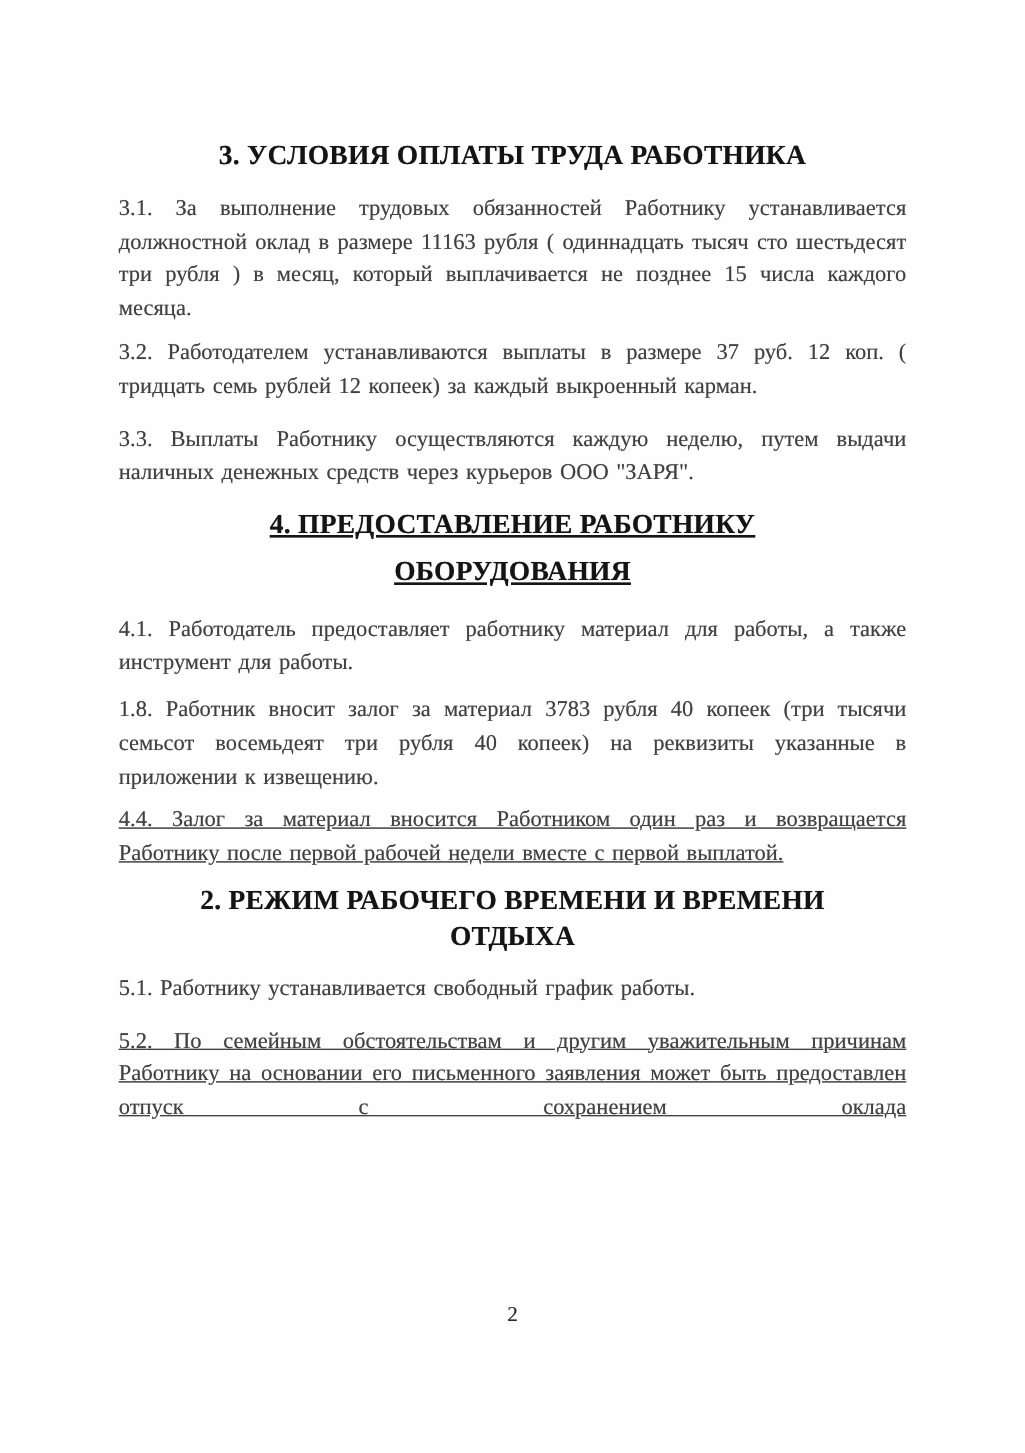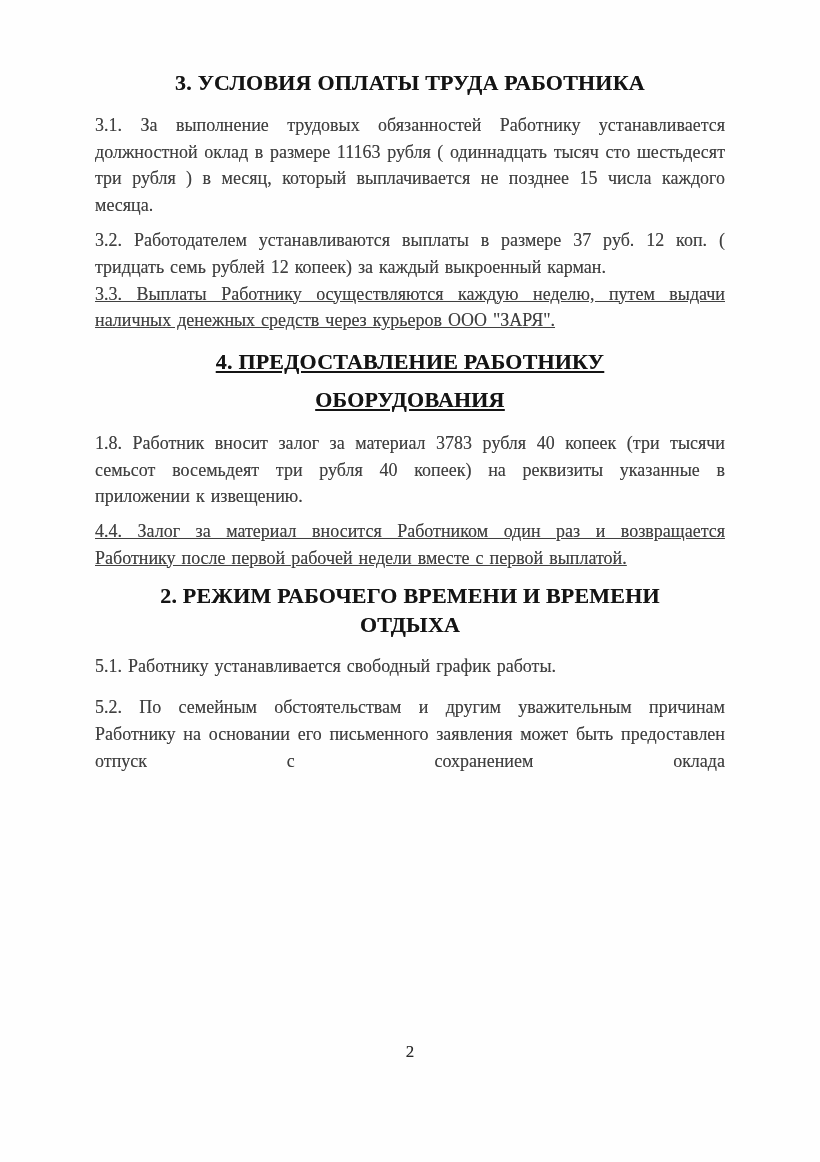--- a/index.html
+++ b/index.html
@@ -14,21 +14,21 @@
     width: 820px;
     height: 1162px;
     background: #fefefe;
     overflow: hidden;
   }
   .content {
     position: absolute;
     left: 95px;
     top: 0;
     width: 630px;
-    padding-top: 68px;
+    padding-top: 109px;
     box-sizing: content-box;
   }
   .heading {
     font-size: 22px;
     line-height: 30px;
     font-weight: bold;
     text-align: center;
     color: #141414;
     margin: 0;
     white-space: pre-line;
@@ -41,27 +41,27 @@
     font-size: 18px;
     line-height: 26.6px;
     text-align: justify;
     color: #404040;
     margin: 0;
     word-spacing: 1.5px;
     text-shadow: 0 0 0.6px rgba(30,30,30,0.45);
   }
   .p-3-1 { margin-top: 14px; }
   .p-3-2 { margin-top: 9px; font-family: Liberation Serif, serif; }
-  .p-3-3 { margin-top: 0; text-decoration: underline; }
+  .p-3-3 { margin-top: 16px; }
   .p-4-1 { margin-top: 14px; }
   .p-4-2 { margin-top: 13px; }
   .p-4-3 { margin-top: 11.5px; }
   .p-4-4 { margin-top: 8px; text-decoration: underline; }
   .p-5-1 { margin-top: 14px; }
-  .p-5-2 { margin-top: 14.5px; text-align-last: justify; }
+  .p-5-2 { margin-top: 14.5px; text-align-last: justify; text-decoration: underline; }
   .page-number {
     position: absolute;
     top: 1042px;
     left: 0;
     width: 820px;
     text-align: center;
     font-size: 17px;
     color: #2a2a2a;
     text-shadow: 0 0 0.6px rgba(30,30,30,0.45);
   }
@@ -75,20 +75,21 @@
     <section>
       <h2 class="heading h3">3. УСЛОВИЯ ОПЛАТЫ ТРУДА РАБОТНИКА</h2>
       <p class="para p-3-1">3.1. За выполнение трудовых обязанностей Работнику устанавливается должностной оклад в размере 11163 рубля ( одиннадцать тысяч сто шестьдесят три рубля ) в месяц, который выплачивается не позднее 15 числа каждого месяца.</p>
       <p class="para p-3-2">3.2. Работодателем устанавливаются выплаты в размере 37 руб. 12 коп. ( тридцать семь рублей 12 копеек) за каждый выкроенный карман.</p>
       <p class="para p-3-3">3.3. Выплаты Работнику осуществляются каждую неделю, путем выдачи наличных денежных средств через курьеров ООО "ЗАРЯ".</p>
     </section>
 
     <section>
       <h2 class="heading h4">4. ПРЕДОСТАВЛЕНИЕ РАБОТНИКУ
 ОБОРУДОВАНИЯ</h2>
+      <p class="para p-4-1">4.1. Работодатель предоставляет работнику материал для работы, а также инструмент для работы.</p>
       <p class="para p-4-3">1.8. Работник вносит залог за материал 3783 рубля 40 копеек (три тысячи семьсот восемьдеят три рубля 40 копеек) на реквизиты указанные в приложении к извещению.</p>
       <p class="para p-4-4">4.4. Залог за материал вносится Работником один раз и возвращается Работнику после первой рабочей недели вместе с первой выплатой.</p>
     </section>
 
     <section>
       <h2 class="heading h5">2. РЕЖИМ РАБОЧЕГО ВРЕМЕНИ И ВРЕМЕНИ
 ОТДЫХА</h2>
       <p class="para p-5-1">5.1. Работнику устанавливается свободный график работы.</p>
       <p class="para p-5-2">5.2. По семейным обстоятельствам и другим уважительным причинам Работнику на основании его письменного заявления может быть предоставлен отпуск с сохранением оклада</p>
     </section>

